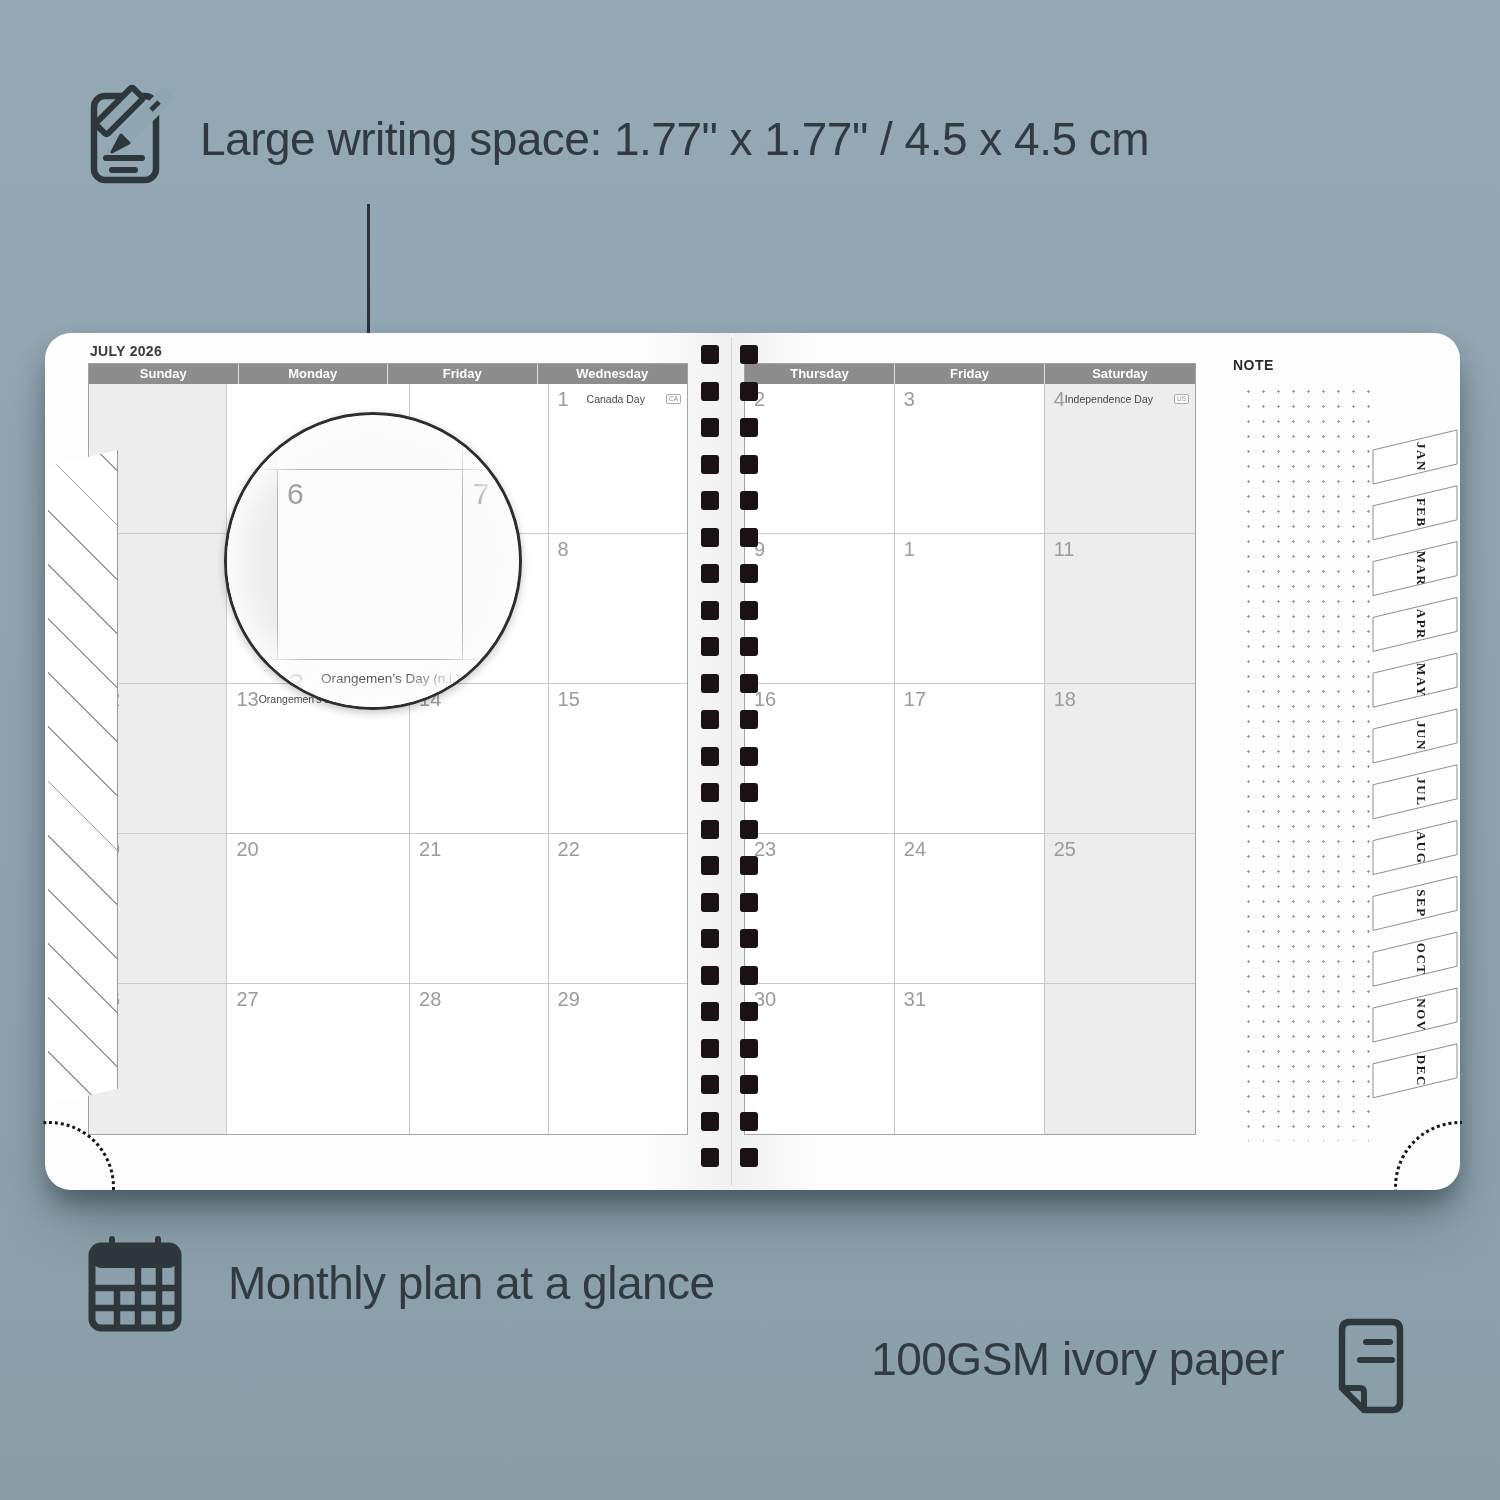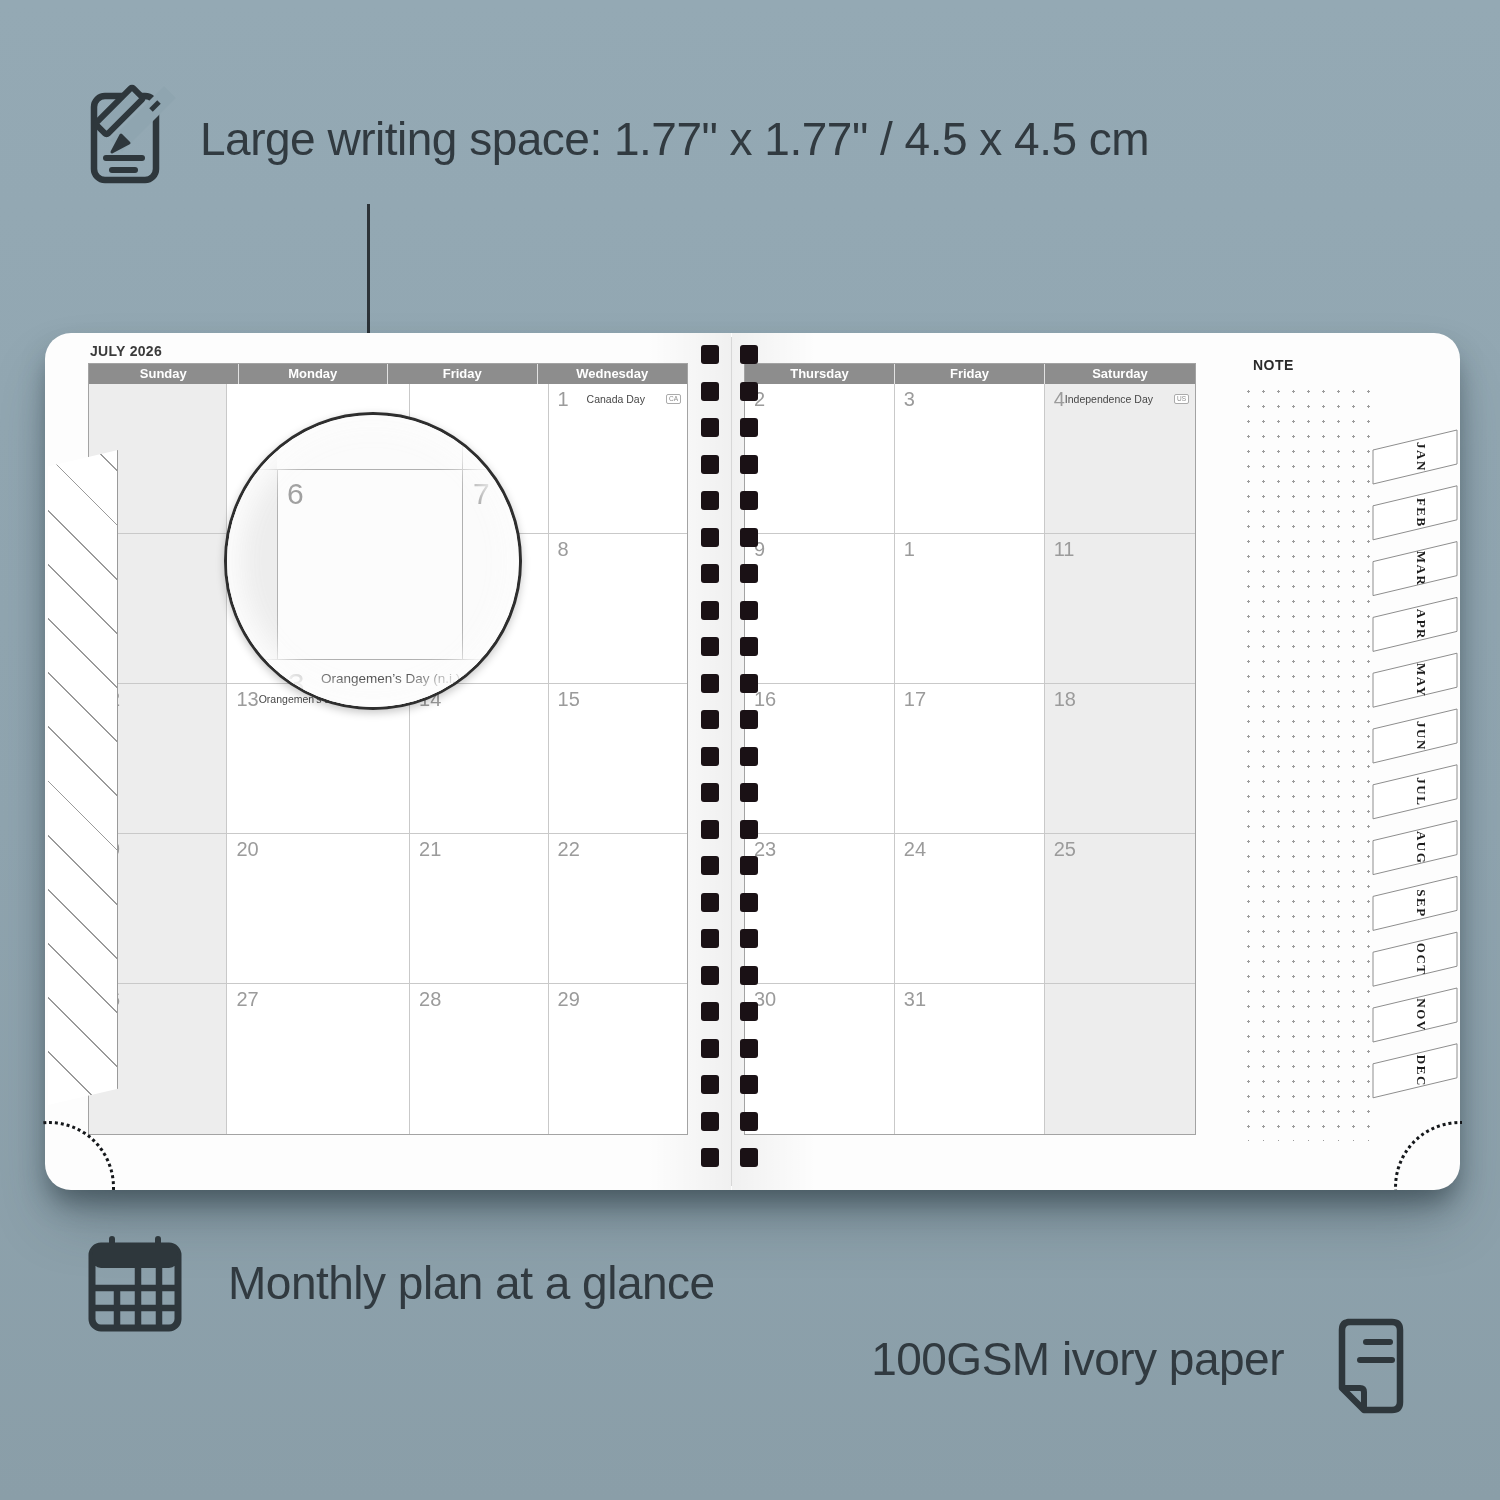--- a/index.html
+++ b/index.html
@@ -34,21 +34,21 @@
   .cell.shaded{background:#ededed;}
   .grid.left .cell:nth-child(4n){border-right:none;}
   .grid.right .cell:nth-child(3n){border-right:none;}
   .grid.left .cell:nth-child(n+17){border-bottom:none;}
   .grid.right .cell:nth-child(n+13){border-bottom:none;}
   .cell-top{display:flex;justify-content:space-between;align-items:flex-start;padding:5px 6px 0 9px;}
   .day-num{font-size:20px;line-height:1;color:#9b9b9b;}
   .holiday{display:flex;align-items:center;gap:21px;font-size:10.5px;color:#474747;margin-top:4px;white-space:nowrap;}
   .badge{font-size:6.5px;color:#8a8a8a;border:1px solid #ababab;border-radius:2px;padding:0 2px;line-height:8px;background:#fff;}
   
-  .note-label{position:absolute;left:1188px;top:24px;font-size:14px;font-weight:bold;color:#2a2a2a;letter-spacing:.5px;margin-left:20px;}
+  .note-label{position:absolute;left:1188px;top:24px;font-size:14px;font-weight:bold;color:#2a2a2a;letter-spacing:.5px;}
   .dot-grid{position:absolute;left:1193px;top:48px;width:133px;height:760px;
     background-image:radial-gradient(circle,#9c9c9c 1.1px,transparent 1.4px);
     background-size:15px 15px;background-position:3px 3px;}
   
   .hatch-strip{position:absolute;left:3px;top:117px;width:70px;height:655px;background:
     repeating-linear-gradient(45deg,rgba(0,0,0,0) 0 37px,#9a9a9a 37px 38.3px),#fff;
     clip-path:polygon(0 2.5%,100% 0%,100% 97.5%,0 100%);}
   .hatch-strip::after{content:"";position:absolute;right:0;top:0;bottom:0;width:1px;background:#9a9a9a;}
   .corner-arc-box{position:absolute;width:92px;height:89px;overflow:hidden;}
   .corner-arc{position:absolute;width:126px;height:126px;border:3.5px dotted #14171a;border-radius:50%;}

